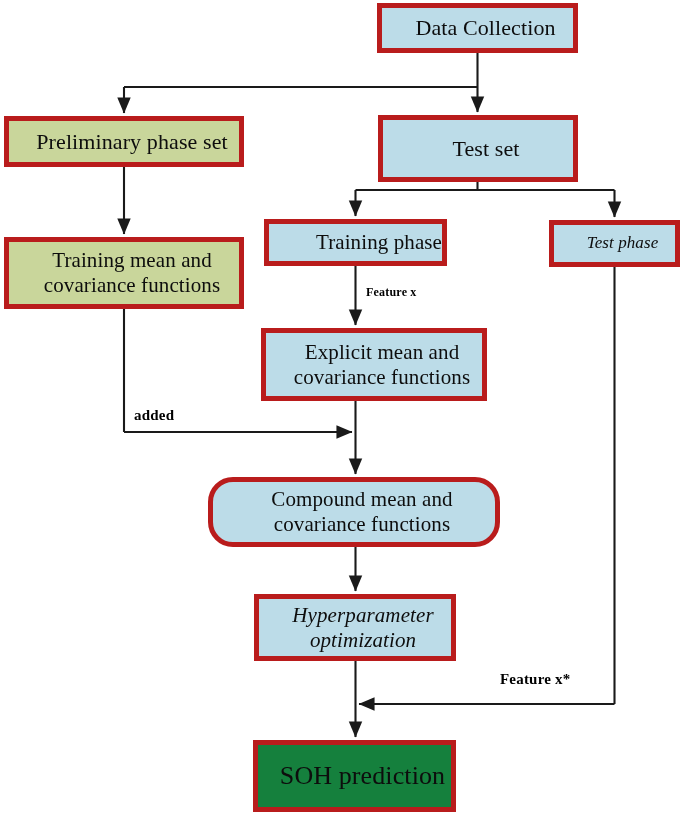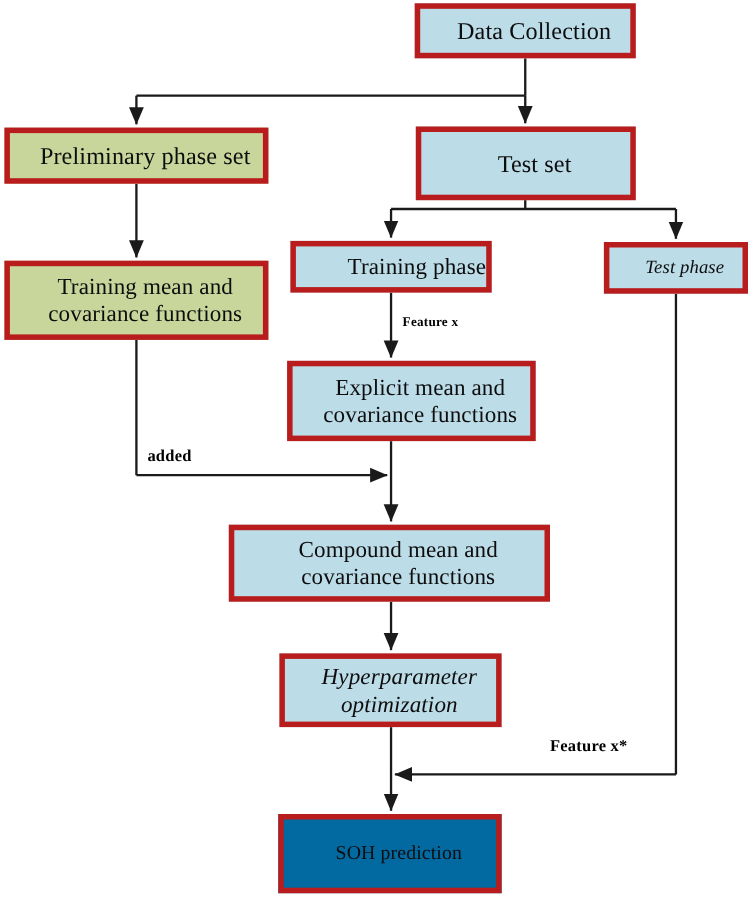--- a/index.html
+++ b/index.html
@@ -124,31 +124,31 @@
 
   <div class="node" style="left:549px; top:220px; width:131px; height:47px; background:#bcdce8; font-size:17px;font-style:italic;">
     <span class="label">Test phase</span>
   </div>
 
   <div class="node" style="left:241px; top:328px; width:226px; height:73px; background:#bcdce8; font-size:21px;margin-left:20px;">
     <span class="label">Explicit mean and
 covariance functions</span>
   </div>
 
-  <div class="node" style="left:208px; top:477px; width:292px; height:70px; background:#bcdce8; font-size:21px;">
+  <div class="node" style="left:208px; top:477px; width:292px; height:70px; background:#bcdce8; font-size:21px;border-radius:25px;">
     <span class="label">Compound mean and
 covariance functions</span>
   </div>
 
   <div class="node" style="left:254px; top:594px; width:202px; height:67px; background:#bcdce8; font-size:21px;font-style:italic;">
     <span class="label">Hyperparameter
 optimization</span>
   </div>
 
-  <div class="node" style="left:253px; top:740px; width:203px; height:72px; background:#0369a1; font-size:18px;">
+  <div class="node" style="left:253px; top:740px; width:203px; height:72px; background:#15803d; font-size:26px;">
     <span class="label">SOH prediction</span>
   </div>
 
   <div class="edge-label" style="left:366px; top:285px; font-size:12px;">Feature x</div>
 
   <div class="edge-label" style="left:134px; top:407px; font-size:15px;">added</div>
 
   <div class="edge-label" style="left:500px; top:671px; font-size:15px;">Feature x*</div>
 
 </div>

